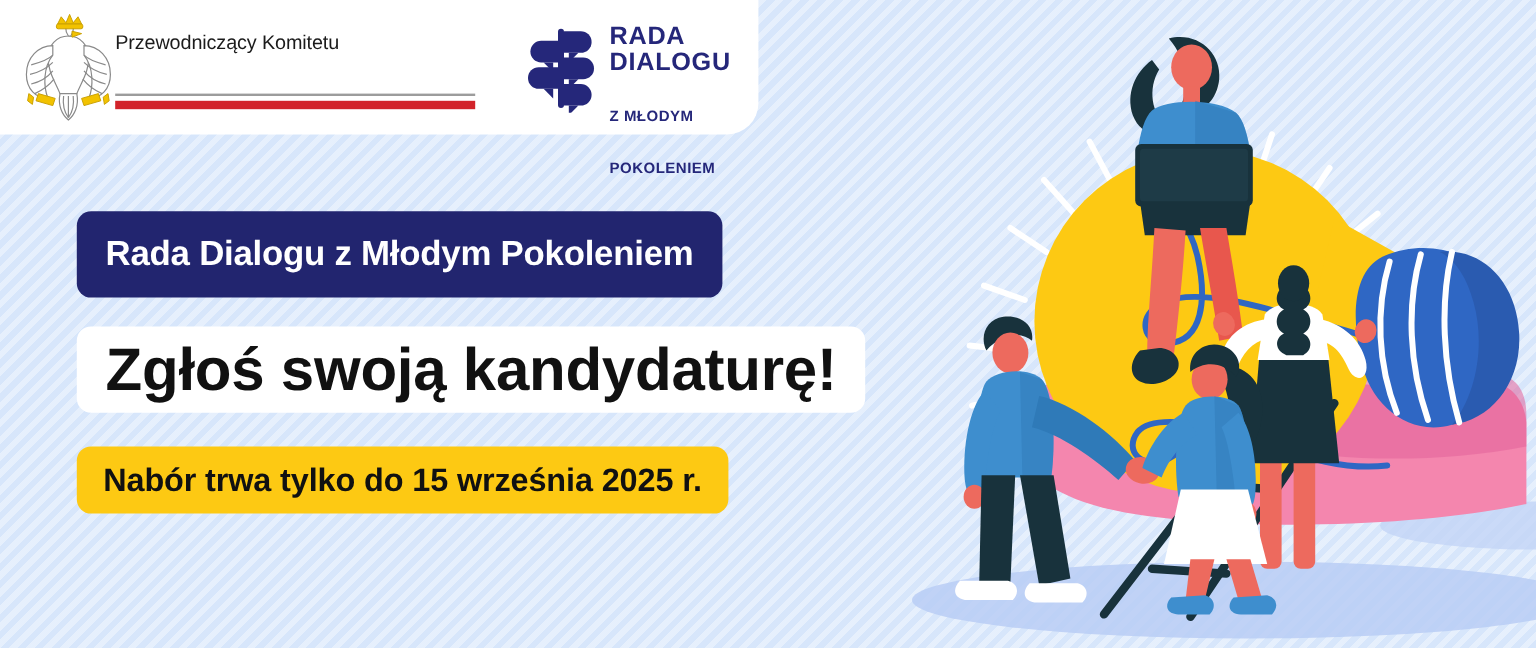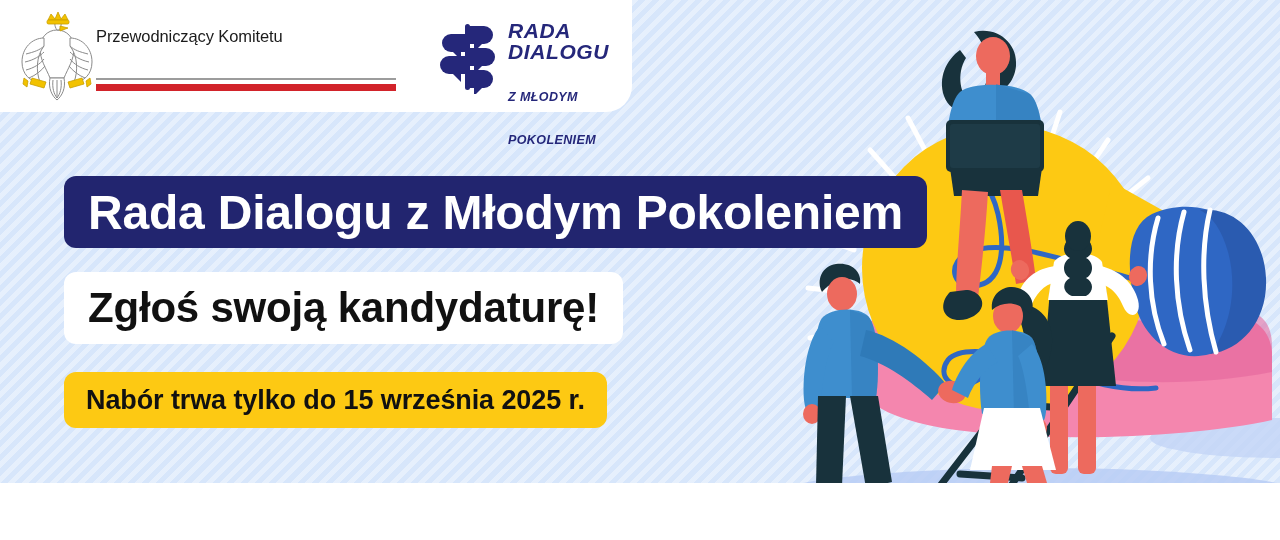--- a/index.html
+++ b/index.html
@@ -6,21 +6,21 @@
     margin: 0;
     padding: 0;
     background: #ffffff;
   }
   body {
     font-family: "Liberation Sans", sans-serif;
   }
   #banner {
     position: relative;
     width: 1280px;
-    height: 483px;
+    height: 540px;
     overflow: hidden;
     background: #d7e6fb;
   }
   
   #bg-stripes {
     position: absolute;
     inset: 0;
     background-image: repeating-linear-gradient(
       -45deg,
       rgba(255,255,255,0.00) 0px,
@@ -100,21 +100,20 @@
     background: #d2232a;
   }
 
   
   #rdmp-logo {
     position: absolute;
     left: 430px;
     top: 16px;
     width: 180px;
     height: 80px;
-    font-style: italic;
   }
   #rdmp-mark {
     position: absolute;
     left: 0;
     top: 2px;
     width: 76px;
     height: 76px;
   }
   #rdmp-words {
     position: absolute;
@@ -147,35 +146,35 @@
   }
   #pill-title {
     left: 64px;
     top: 176px;
     height: 72px;
     padding: 0 24px;
     background: #22256f;
   }
   #pill-title .pill-text {
     color: #ffffff;
-    font-size: 48px;
+    font-size: 29px;
     font-weight: bold;
     white-space: nowrap;
     letter-spacing: -0.2px;
   }
   #pill-cta {
     left: 64px;
     top: 272px;
     height: 72px;
     padding: 0 24px;
     background: #ffffff;
   }
   #pill-cta .pill-text {
     color: #111111;
-    font-size: 42px;
+    font-size: 50px;
     font-weight: bold;
     white-space: nowrap;
     letter-spacing: -0.2px;
   }
   #pill-deadline {
     left: 64px;
     top: 372px;
     height: 56px;
     padding: 0 22px;
     background: #fdc913;

